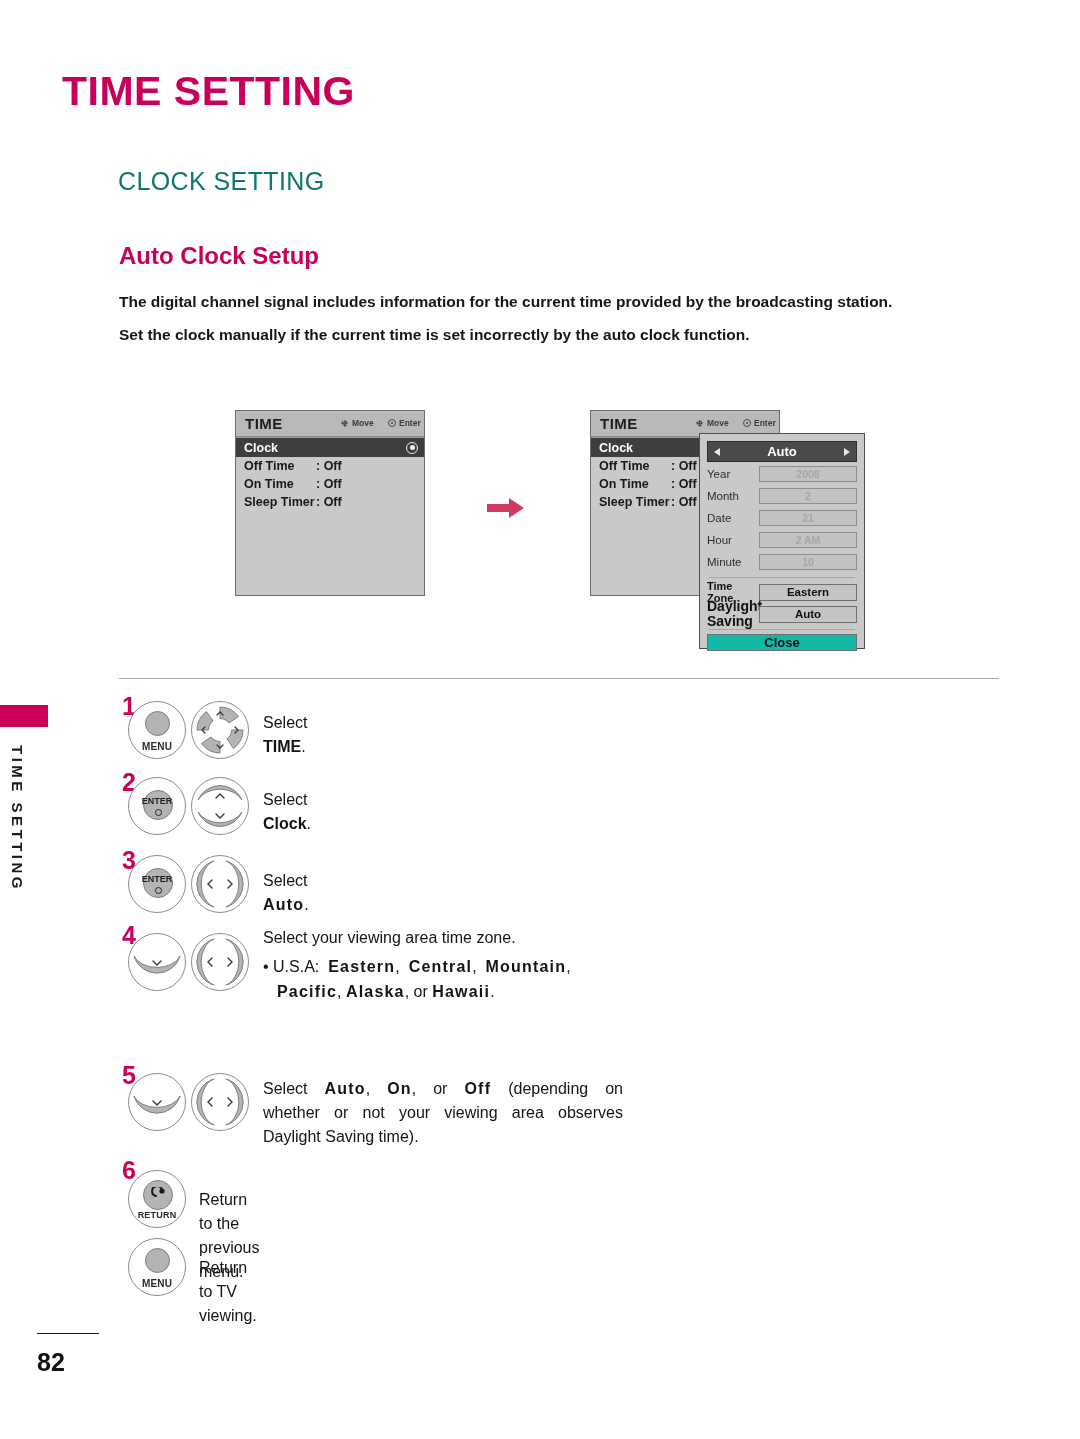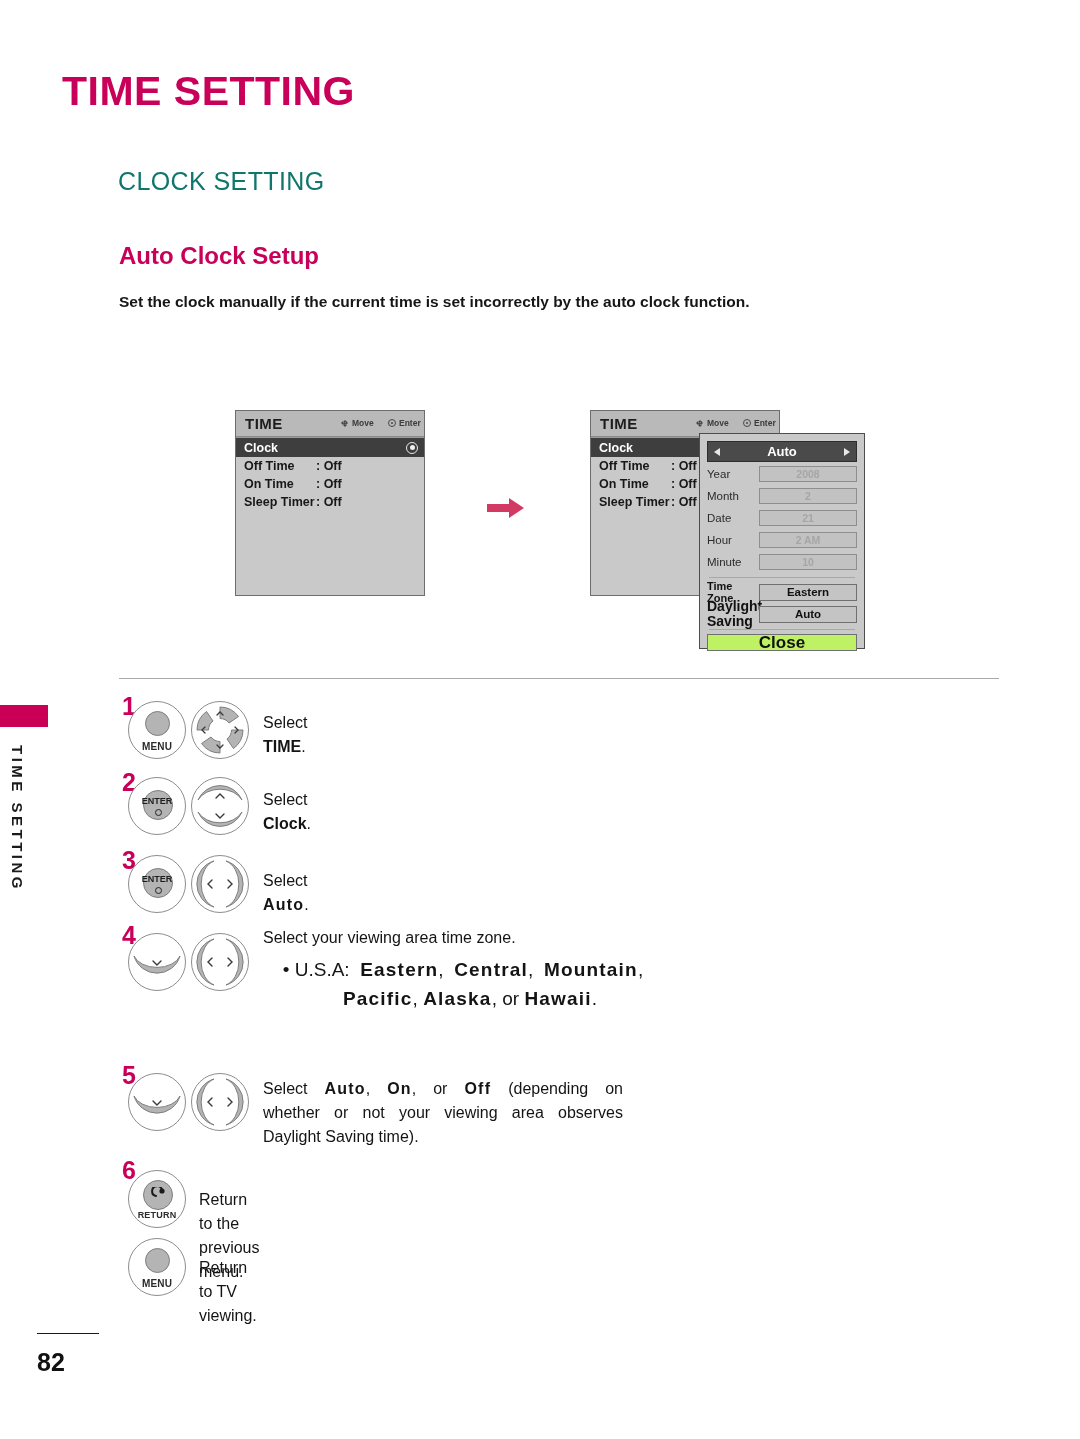--- a/index.html
+++ b/index.html
@@ -160,23 +160,23 @@
     font-size:10.5px; color:#a6a6a6; font-weight:bold;
   }
   .btn {
     flex:1; height:17px; background:#c4c4c4;
     border:1px solid #6f6f6f;
     display:flex; align-items:center; justify-content:center;
     font-size:11.5px; color:#111; font-weight:bold;
   }
   .dlg-sep { height:1px; background:#a8a8a8; margin:5px 2px 4px 2px; }
   .btn-wide {
-    height:17px; background:#bef264; border:1px solid #6f6f6f;
+    height:17px; background:#14b8a6; border:1px solid #6f6f6f;
     display:flex; align-items:center; justify-content:center;
-    font-size:17px; color:#111; font-weight:bold;
+    font-size:13px; color:#111; font-weight:bold;
   }
 
   
   #flow-arrow { position:absolute; left:487px; top:496px; }
 
   
   .hrule { position:absolute; background:#a9a9a9; height:1px; }
   #rule-top { left:119px; top:678px; width:880px; }
   #rule-bottom { left:37px; top:1333px; width:62px; height:1px; background:#1a1a1a; }
 
@@ -196,40 +196,41 @@
     background:#b4b4b4; border:1px solid #7e7e7e;
   }
   .knob-label {
     position:absolute; width:100%; text-align:center;
     font-size:10px; font-weight:bold; color:#2b2b2b; letter-spacing:.2px;
   }
   .step-text {
     position:absolute; font-size:16px; color:#141414; line-height:1.5;
   }
   .step-text b { font-weight:bold; }
-  .bullets { font-size:19px; line-height:1.55;text-align:center; }
+  .bullets { font-size:16px; line-height:1.55; }
   .sp { letter-spacing:1.2px; font-weight:bold; }
   .page-num {
     position:absolute; left:37px; top:1348px;
     font-size:25px; font-weight:bold; color:#111;
   }
 </style>
 </head>
 <body>
 
 <div id="sidebar">
   <div id="sidebar-tab"></div>
   <div id="sidebar-vert-text">TIME SETTING</div>
 </div>
 
 <div id="h-chapter">TIME SETTING</div>
 <div id="h-section">CLOCK SETTING</div>
 <div id="h-sub">Auto Clock Setup</div>
 
 <div id="intro">
+  <p>The digital channel signal includes information for the current time provided by the broadcasting station.</p>
   <p>Set the clock manually if the current time is set incorrectly by the auto clock function.</p>
 </div>
 
 <div id="osd-area">
 
   <div class="osd" id="osd-left" style="left:235px; top:410px; width:190px; height:186px;">
     <div class="osd-head">
       <span class="osd-title">TIME</span>
       <span class="osd-hint hint-move" style="left:104px;">
         <span class="ico-move">

